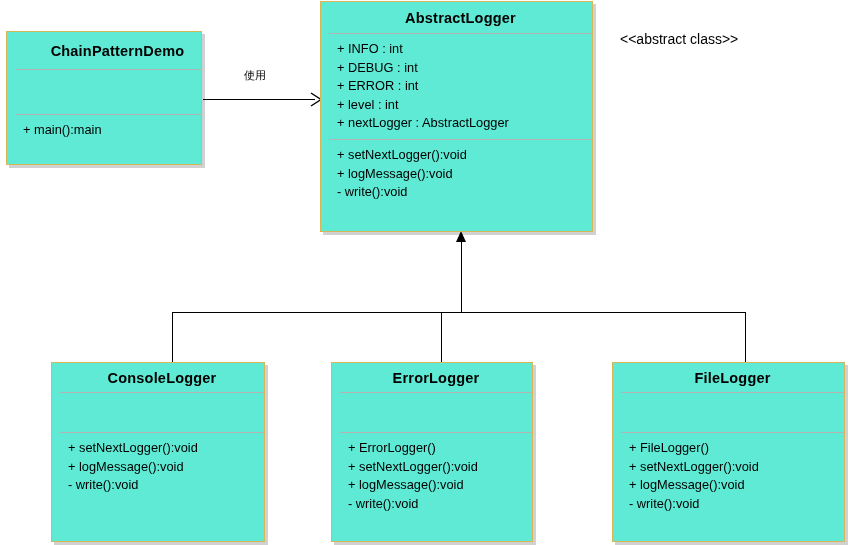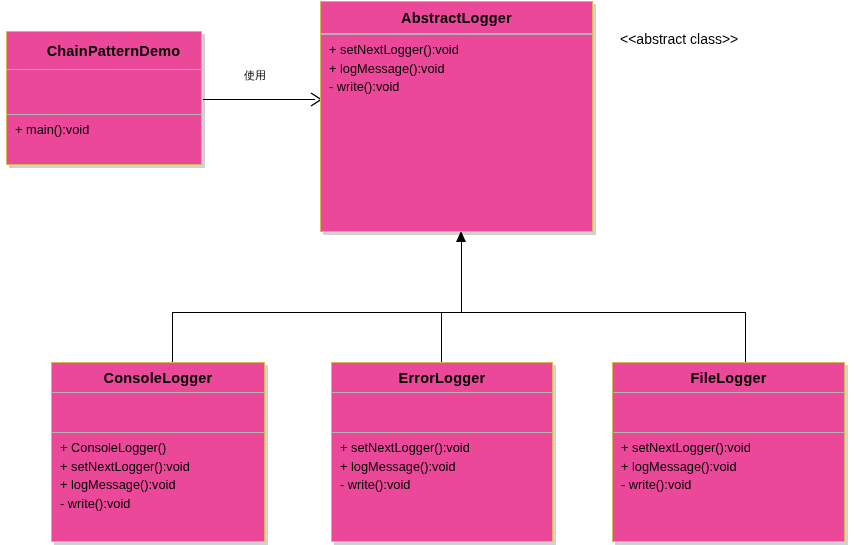--- a/index.html
+++ b/index.html
@@ -18,24 +18,25 @@
   #canvas {
     position: absolute;
     left: 0; top: 0;
     width: 854px;
     height: 545px;
   }
   
   .uml-class {
     position: absolute;
     box-sizing: border-box;
-    background: #ec4899;
+    background: #5eead4;
     border: 1px solid #d6b656;
     box-shadow: 3px 3px 0 0 rgba(0,0,0,0.18);
     z-index: 5;
+    padding-left: 8px;
   }
   .uml-title {
     text-align: center;
     font-weight: bold;
     font-size: 14.5px;
     color: #000000;
     letter-spacing: 0.2px;
     box-sizing: border-box;
     display: flex;
     align-items: center;
@@ -92,80 +93,88 @@
     font-size: 14px;
     color: #000000;
     white-space: nowrap;
     z-index: 4;
   }
 
   
   #cls-chainpatterndemo { left: 6px;   top: 31px;  width: 196px; height: 134px; }
   #cls-abstractlogger   { left: 320px; top: 1px;   width: 273px; height: 231px; }
   #cls-consolelogger    { left: 51px;  top: 362px; width: 214px; height: 180px; }
-  #cls-errorlogger      { left: 331px; top: 362px; width: 222px; height: 180px; }
+  #cls-errorlogger      { left: 331px; top: 362px; width: 202px; height: 180px; }
   #cls-filelogger       { left: 612px; top: 362px; width: 233px; height: 180px; }
 </style>
 </head>
 <body>
 
 <div id="canvas">
 
   <div class="uml-class" id="cls-chainpatterndemo">
     <div class="uml-title" style="height:37px;margin-left:19px;">ChainPatternDemo</div>
     <div class="uml-sep"></div>
     <div class="uml-empty" style="height:44px;"></div>
     <div class="uml-sep"></div>
     <div class="uml-compartment">
-      <span class="row">+ main():void</span>
+      <span class="row">+ main():main</span>
     </div>
   </div>
 
   <div class="uml-class" id="cls-abstractlogger">
     <div class="uml-title" style="height:31px;">AbstractLogger</div>
     <div class="uml-sep"></div>
+    <div class="uml-compartment" style="height:105px;">
+      <span class="row">+ INFO : int</span>
+      <span class="row">+ DEBUG : int</span>
+      <span class="row">+ ERROR : int</span>
+      <span class="row">+ level : int</span>
+      <span class="row">+ nextLogger : AbstractLogger</span>
+    </div>
     <div class="uml-sep"></div>
     <div class="uml-compartment">
       <span class="row">+ setNextLogger():void</span>
       <span class="row">+ logMessage():void</span>
       <span class="row">- write():void</span>
     </div>
   </div>
 
   <div class="uml-class" id="cls-consolelogger">
     <div class="uml-title" style="height:29px;">ConsoleLogger</div>
     <div class="uml-sep"></div>
     <div class="uml-empty" style="height:39px;"></div>
     <div class="uml-sep"></div>
     <div class="uml-compartment">
-      <span class="row">+ ConsoleLogger()</span>
       <span class="row">+ setNextLogger():void</span>
       <span class="row">+ logMessage():void</span>
       <span class="row">- write():void</span>
     </div>
   </div>
 
   <div class="uml-class" id="cls-errorlogger">
     <div class="uml-title" style="height:29px;">ErrorLogger</div>
     <div class="uml-sep"></div>
     <div class="uml-empty" style="height:39px;"></div>
     <div class="uml-sep"></div>
     <div class="uml-compartment">
+      <span class="row">+ ErrorLogger()</span>
       <span class="row">+ setNextLogger():void</span>
       <span class="row">+ logMessage():void</span>
       <span class="row">- write():void</span>
     </div>
   </div>
 
   <div class="uml-class" id="cls-filelogger">
     <div class="uml-title" style="height:29px;text-align:center;">FileLogger</div>
     <div class="uml-sep"></div>
     <div class="uml-empty" style="height:39px;"></div>
     <div class="uml-sep"></div>
     <div class="uml-compartment">
+      <span class="row">+ FileLogger()</span>
       <span class="row">+ setNextLogger():void</span>
       <span class="row">+ logMessage():void</span>
       <span class="row">- write():void</span>
     </div>
   </div>
 
   <div class="stereotype" style="left:620px; top:31px;">&lt;&lt;abstract class&gt;&gt;</div>
 
   <div class="edge-line edge-h" style="left:203px; top:99px; width:112px;"></div>
   <svg class="arrow-open" style="left:310px; top:92px;" width="14" height="15">

